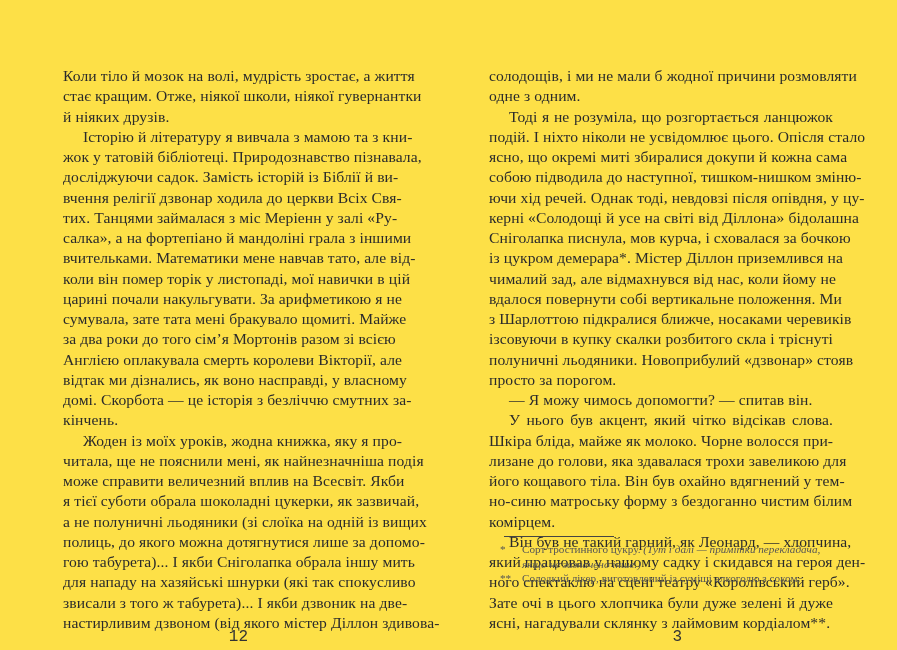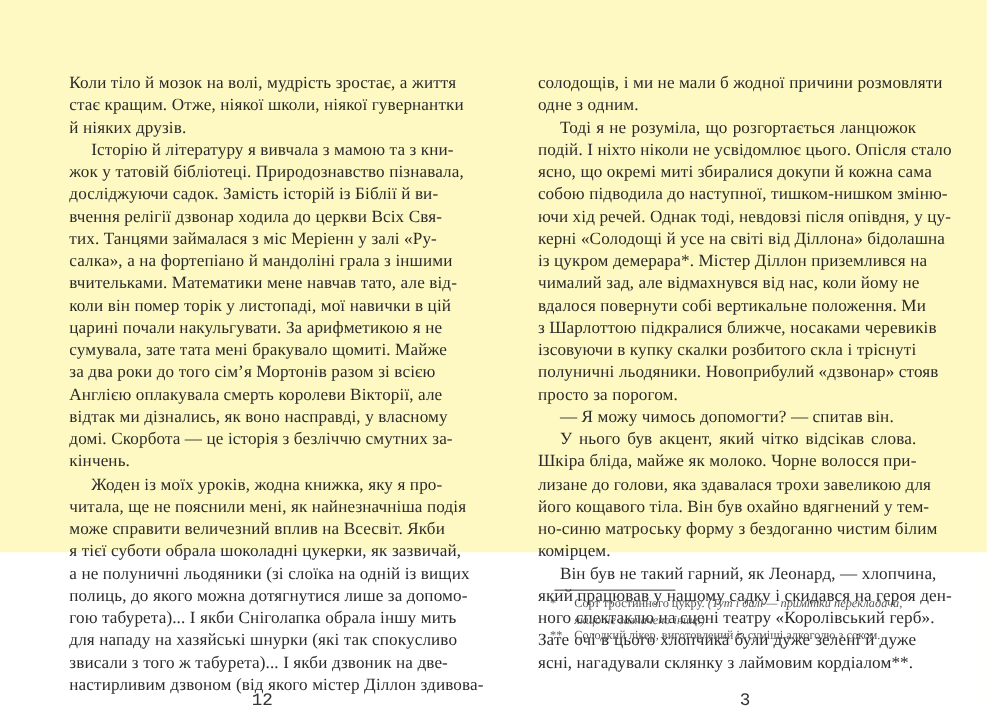--- a/index.html
+++ b/index.html
@@ -1,17 +1,17 @@
 <!DOCTYPE html>
 <html><head>
   <meta charset="utf-8">
   <style>
     html, body { margin: 0; padding: 0; background: #ffffff; }
     body { width: 897px; height: 650px; position: relative; overflow: hidden; }
-    .spread { position: absolute; left: 0; top: 0; width: 897px; height: 502px; background: #fef9c3; }
+    .spread { position: absolute; left: 0; top: 0; width: 897px; height: 650px; background: #fde047; }
     .page { position: absolute; top: 66px; }
     .page.left { left: 63px; width: 331px; }
     .page.right { left: 489px; width: 344px; }
     .line {
       font-family: "Liberation Serif", "DejaVu Serif", serif;
       font-size: 15.6px;
       line-height: 20.25px;
       height: 20.25px;
       color: #2b2b2b;
       white-space: nowrap;
@@ -90,20 +90,21 @@
 
   <div class="page right" id="right-lines">
       <div class="line">солодощів, і ми не мали б жодної причини розмовляти</div>
       <div class="line last">одне з одним.</div>
       <div class="line indent">Тоді я не розуміла, що розгортається ланцюжок</div>
       <div class="line">подій. І ніхто ніколи не усвідомлює цього. Опісля стало</div>
       <div class="line">ясно, що окремі миті збиралися докупи й кожна сама</div>
       <div class="line">собою підводила до наступної, тишком-нишком зміню-</div>
       <div class="line">ючи хід речей. Однак тоді, невдовзі після опівдня, у цу-</div>
       <div class="line">керні «Солодощі й усе на світі від Діллона» бідолашна</div>
+      <div class="line">Сніголапка писнула, мов курча, і сховалася за бочкою</div>
       <div class="line">із цукром демерара*. Містер Діллон приземлився на</div>
       <div class="line">чималий зад, але відмахнувся від нас, коли йому не</div>
       <div class="line">вдалося повернути собі вертикальне положення. Ми</div>
       <div class="line">з Шарлоттою підкралися ближче, носаками черевиків</div>
       <div class="line">ізсовуючи в купку скалки розбитого скла і тріснуті</div>
       <div class="line">полуничні льодяники. Новоприбулий «дзвонар» стояв</div>
       <div class="line last">просто за порогом.</div>
       <div class="line indent last">— Я можу чимось допомогти? — спитав він.</div>
       <div class="line indent">У нього був акцент, який чітко відсікав слова.</div>
       <div class="line">Шкіра бліда, майже як молоко. Чорне волосся при-</div>

